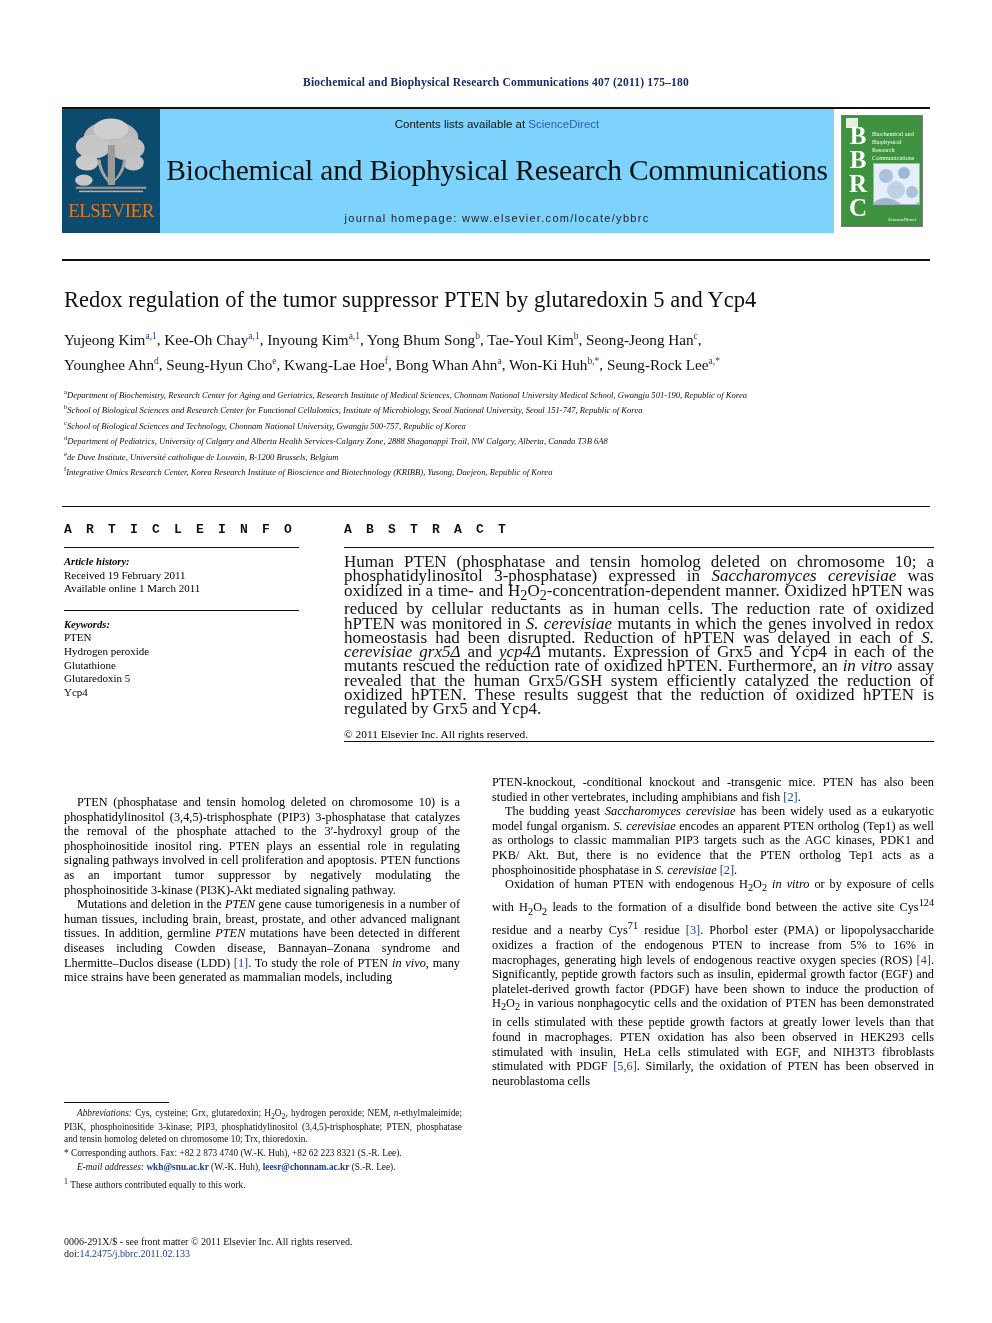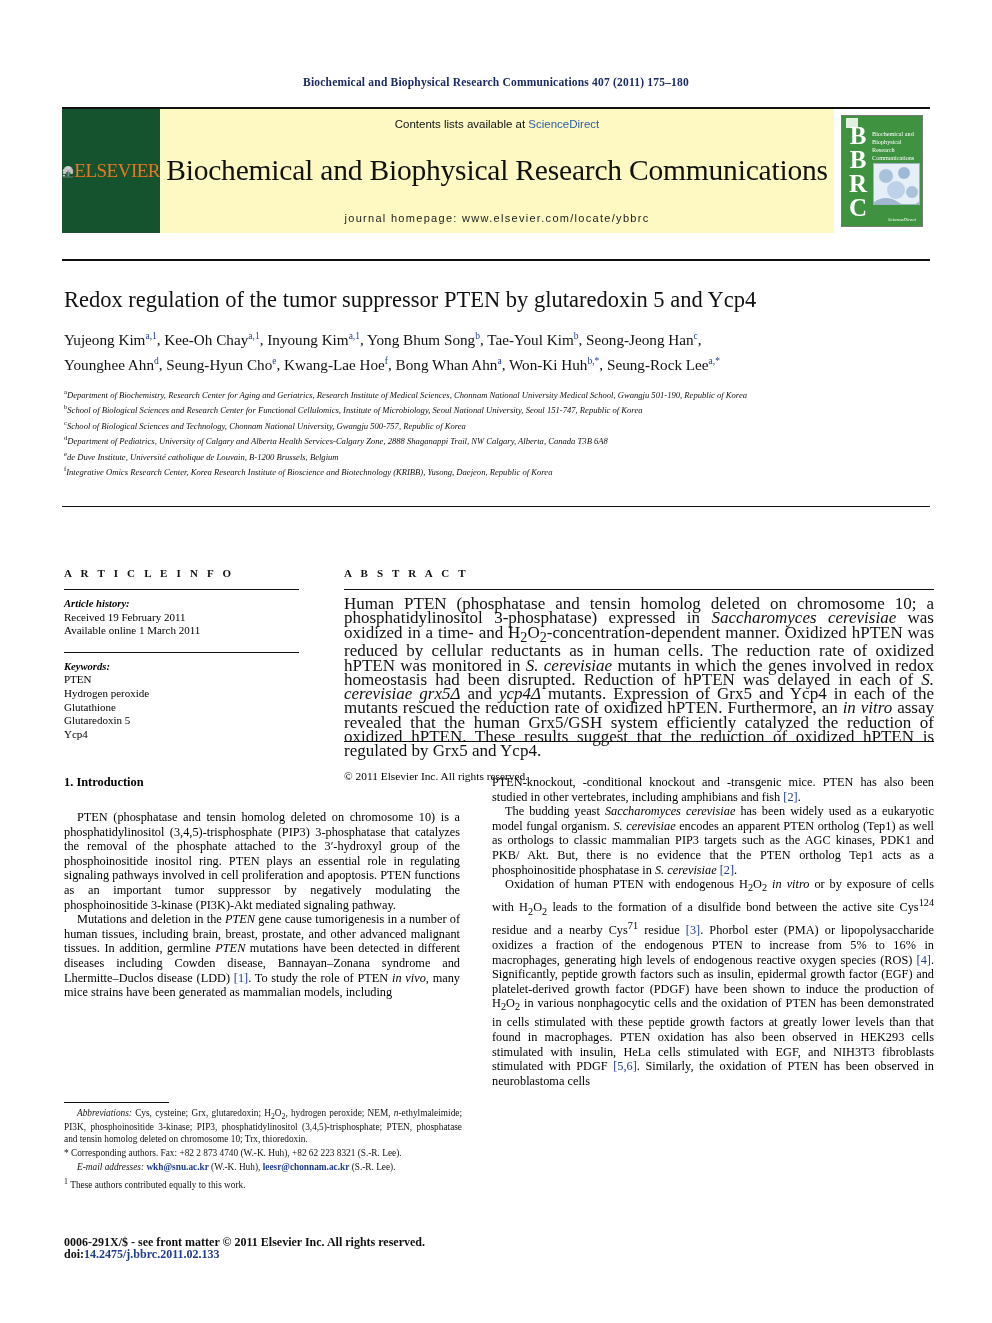--- a/index.html
+++ b/index.html
@@ -24,32 +24,32 @@
     letter-spacing:.2px;
   }
 
   
   .masthead {
     position:absolute; left:62px; top:107px; width:868px; height:126px;
     border-top:2.5px solid #111;
     display:flex; align-items:stretch;
   }
   .elsevier-box {
-    width:98px; flex:0 0 98px; background:#14532d;
-    display:flex; align-items:center; justify-content:flex-start;
+    width:98px; flex:0 0 98px; background:#0c4a6e;
+    display:flex; flex-direction:column; align-items:center; justify-content:flex-start;
     padding-bottom:2px;
   }
   .elsevier-tree { width:80px; height:88px; margin-top:4px; }
   .elsevier-word {
     font-family:"Liberation Serif", serif;
     color:#E87722; font-size:19px; letter-spacing:-0.5px; line-height:1;
     font-weight:400;
   }
   .center-box {
-    flex:1 1 auto; background:#fef9c3; position:relative;
+    flex:1 1 auto; background:#7dd3fc; position:relative;
     display:flex; flex-direction:column; align-items:center; justify-content:space-between;
     padding:9px 0 9px 0;
   }
   .contents-line {
     font-family:"Liberation Sans", sans-serif;
     font-size:11.5px; color:#111;
   }
   .contents-line .sd { color:#2b5faa; }
   .journal-title {
     font-family:"Liberation Serif", serif;
@@ -113,22 +113,22 @@
   }
   .affils .aff { margin:0; }
   .affils sup { font-size:6.6px; font-style:normal; vertical-align:super; }
 
   
   .info-rule-top { position:absolute; left:62px; top:506px; width:868px; border-top:1px solid #111; }
   .info-col { position:absolute; left:64px; top:522px; width:235px; }
   .abs-col  { position:absolute; left:344px; top:522px; width:590px; }
 
   .sec-head {
-    font-family:Liberation Serif, serif; font-weight:bold;
-    font-size:11px; letter-spacing:3.2px; color:#111; margin-bottom:10px;margin-top:45px;
+    font-family:Liberation Mono, monospace; font-weight:bold;
+    font-size:13px; letter-spacing:3.2px; color:#111; margin-bottom:10px;
   }
   .hrule-thin { border-top:1px solid #111; margin:0 0 7px 0; }
   .info-label { font-style:italic; font-weight:bold; font-size:10.6px; line-height:13.6px; }
   .info-line  { font-size:11px; line-height:13.6px; }
   .info-gap { height:14px; }
 
   .abstract-body {
     font-size:17px; line-height:14.3px; text-align:justify; color:#111;
     margin-top:1px;
   }
@@ -156,21 +156,21 @@
   .footnotes {
     position:absolute; left:64px; top:1108px; width:398px;
     font-size:9.3px; line-height:11.6px; text-align:justify; color:#111;
   }
   .footnotes p { margin:0 0 2.5px 0; }
   .fn-indent { text-indent:13px; }
   .mailto { color:#1f3d8f; font-weight:bold; }
 
   .issn {
     position:absolute; left:64px; top:1236px; width:430px;
-    font-size:12px; line-height:12.2px; font-weight:bold; color:#111;
+    font-size:10px; line-height:12.2px; font-weight:normal; color:#111;
     font-family:"Liberation Serif", serif;
   }
   .doi-link { color:#1f3d8f; }
   .issn-rule { position:absolute; left:64px; top:1231px; width:398px; border-top:0 solid #111; }
 </style>
 </head>
 <body>
 
 <div class="page">
 
@@ -277,21 +277,20 @@
       <em>ycp4Δ</em> mutants. Expression of Grx5 and Ycp4 in each of the mutants rescued the reduction rate of oxidized
       hPTEN. Furthermore, an <em>in vitro</em> assay revealed that the human Grx5/GSH system efficiently catalyzed
       the reduction of oxidized hPTEN. These results suggest that the reduction of oxidized hPTEN is
       regulated by Grx5 and Ycp4.
     </div>
     <div class="copyline">© 2011 Elsevier Inc. All rights reserved.</div>
   </div>
   <div class="abs-rule-bottom"></div>
 
   <div class="col-left">
-    <div class="body-head">1. Introduction</div>
     <p class="para first">
       PTEN (phosphatase and tensin homolog deleted on chromosome 10) is a phosphatidylinositol (3,4,5)-trisphosphate (PIP3)
       3-phosphatase that catalyzes the removal of the phosphate attached to the 3′-hydroxyl group of the phosphoinositide inositol
       ring. PTEN plays an essential role in regulating signaling pathways involved in cell proliferation and apoptosis. PTEN functions as an
       important tumor suppressor by negatively modulating the phosphoinositide 3-kinase (PI3K)-Akt mediated signaling pathway.
     </p>
     <p class="para">
       Mutations and deletion in the <em>PTEN</em> gene cause tumorigenesis in a number of human tissues, including brain, breast, prostate, and
       other advanced malignant tissues. In addition, germline <em>PTEN</em> mutations have been detected in different diseases including Cowden
       disease, Bannayan–Zonana syndrome and Lhermitte–Duclos disease (LDD) <span class="ref">[1]</span>. To study the role of PTEN <em>in vivo</em>, many mice

